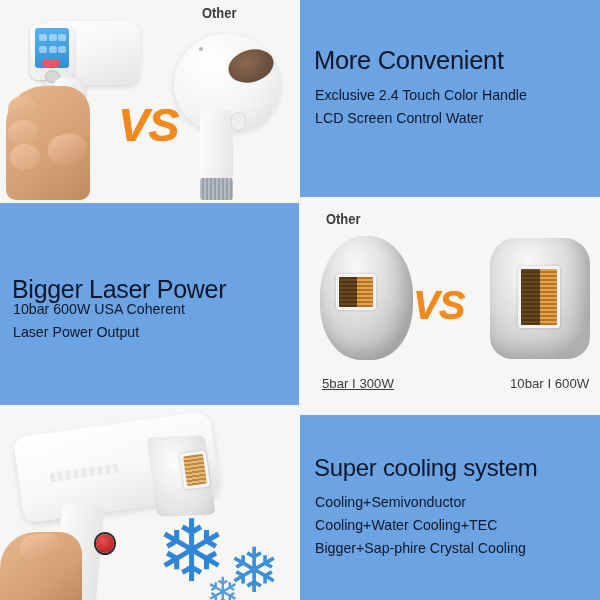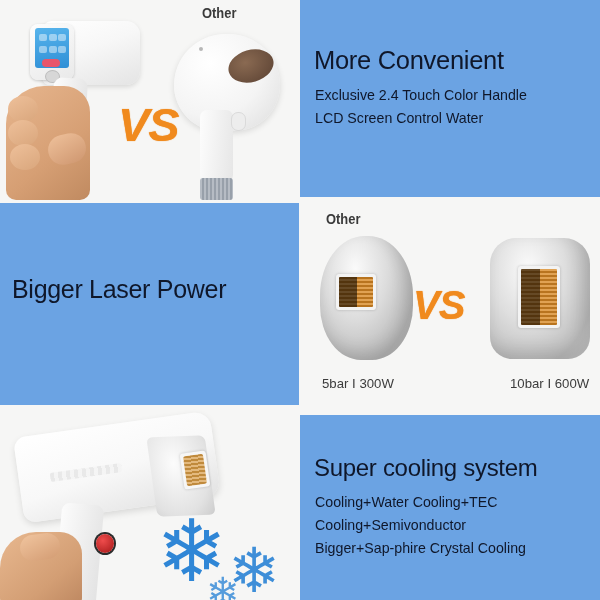--- a/index.html
+++ b/index.html
@@ -257,37 +257,41 @@
   <div class="panel blue" id="p2" style="left:300px;top:0;width:300px;height:197px;">
     <div class="headline">More Convenient</div>
     <div class="sub">
       <div class="subline">Exclusive 2.4 Touch Color Handle</div>
       <div class="subline">LCD Screen Control Water</div>
     </div>
   </div>
 
   <div class="panel blue" id="p3" style="left:0;top:203px;width:299px;height:202px;">
     <div class="headline">Bigger Laser Power</div>
+    <div class="sub">
+      <div class="subline">10bar 600W USA Coherent</div>
+      <div class="subline">Laser Power Output</div>
+    </div>
   </div>
 
   <div class="panel white" id="p4" style="left:300px;top:198px;width:300px;height:207px;">
 
     <div class="other-label" style="left:26px;top:12px;">Other</div>
 
     <div class="cry left"></div>
     <div class="bar l">
         <div class="inner"></div>
       </div>
 
     <div class="cry right"></div>
     <div class="bar r">
         <div class="inner"></div>
       </div>
 
-    <div class="cap" style="left:22px;top:178px;">5bar I 300W</div>
+    <div class="cap" style="left:22px;top:178px;text-decoration:underline;">5bar I 300W</div>
     <div class="cap" style="left:210px;top:178px;">10bar I 600W</div>
   </div>
 
   <div class="vs" id="vs2">VS</div>
 
   <div class="panel white" id="p5" style="left:0;top:406px;width:299px;height:194px;">
     <div class="hp3-body"></div>
     <div class="hp3-emb"></div>
     <div class="hp3-tipface"></div>
     <div class="hp3-win">
@@ -300,19 +304,19 @@
     </div>
   </div>
 
   <div class="flake" id="flake-a">❄</div>
   <div class="flake" id="flake-b">❄</div>
   <div class="flake" id="flake-c">❄</div>
 
   <div class="panel blue" id="p6" style="left:300px;top:415px;width:300px;height:185px;">
     <div class="headline">Super cooling system</div>
     <div class="sub">
+      <div class="subline">Cooling+Semivonductor</div>
       <div class="subline">Cooling+Water Cooling+TEC</div>
-      <div class="subline">Cooling+Semivonductor</div>
       <div class="subline">Bigger+Sap-phire Crystal Cooling</div>
     </div>
   </div>
 
 </div>
 
 </body></html>

